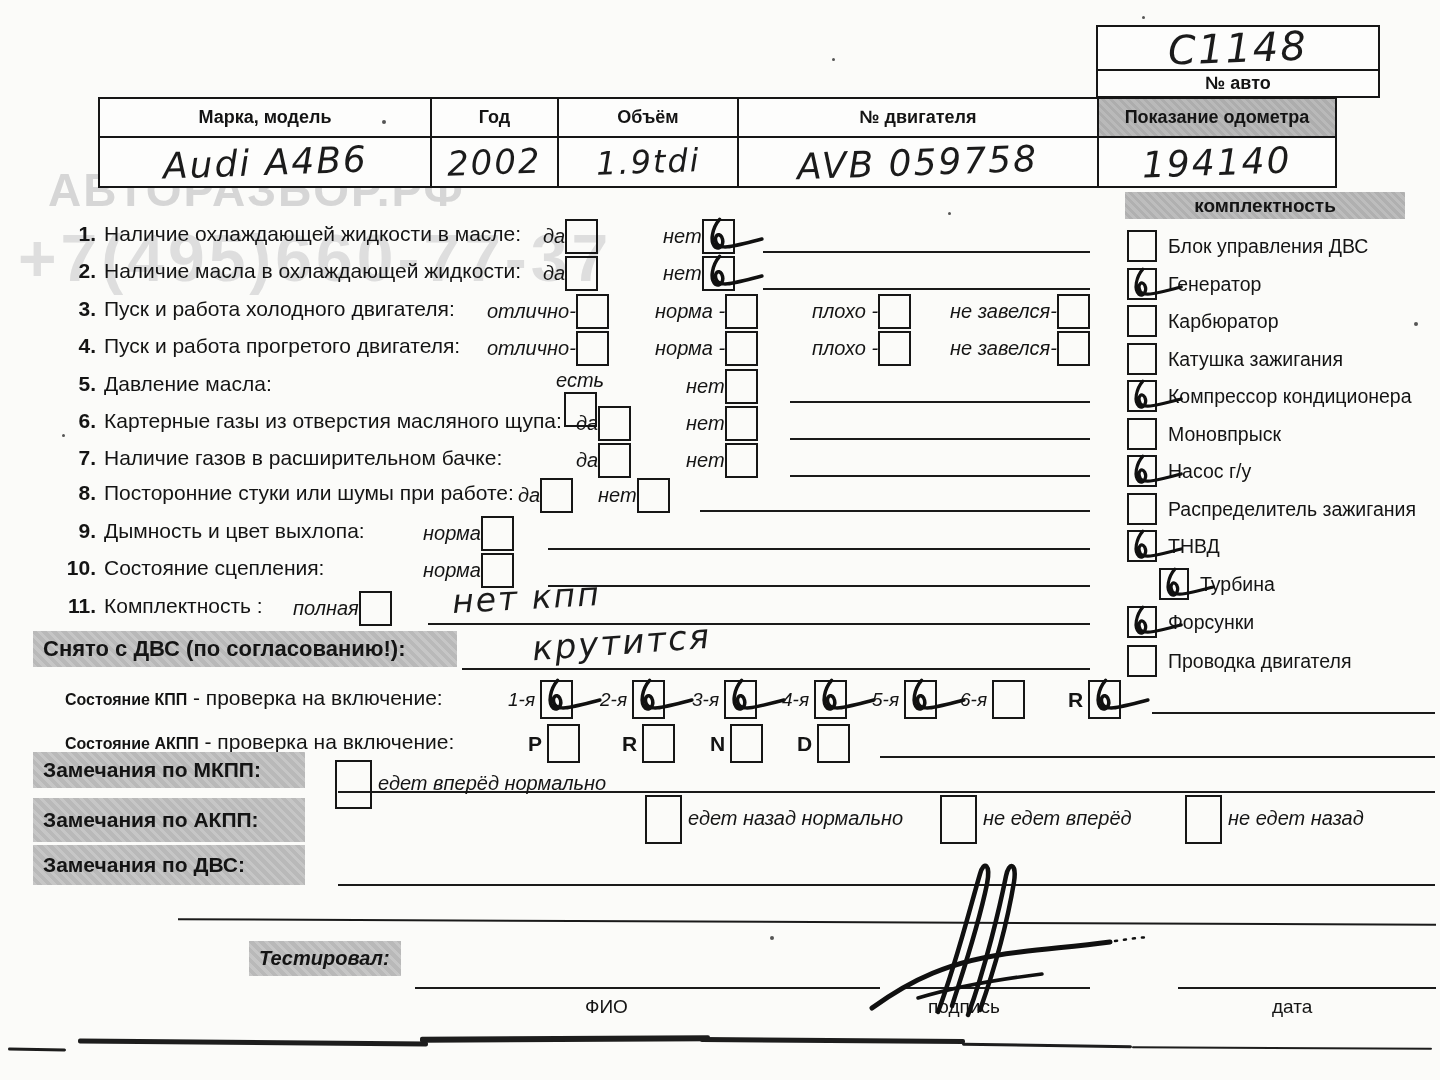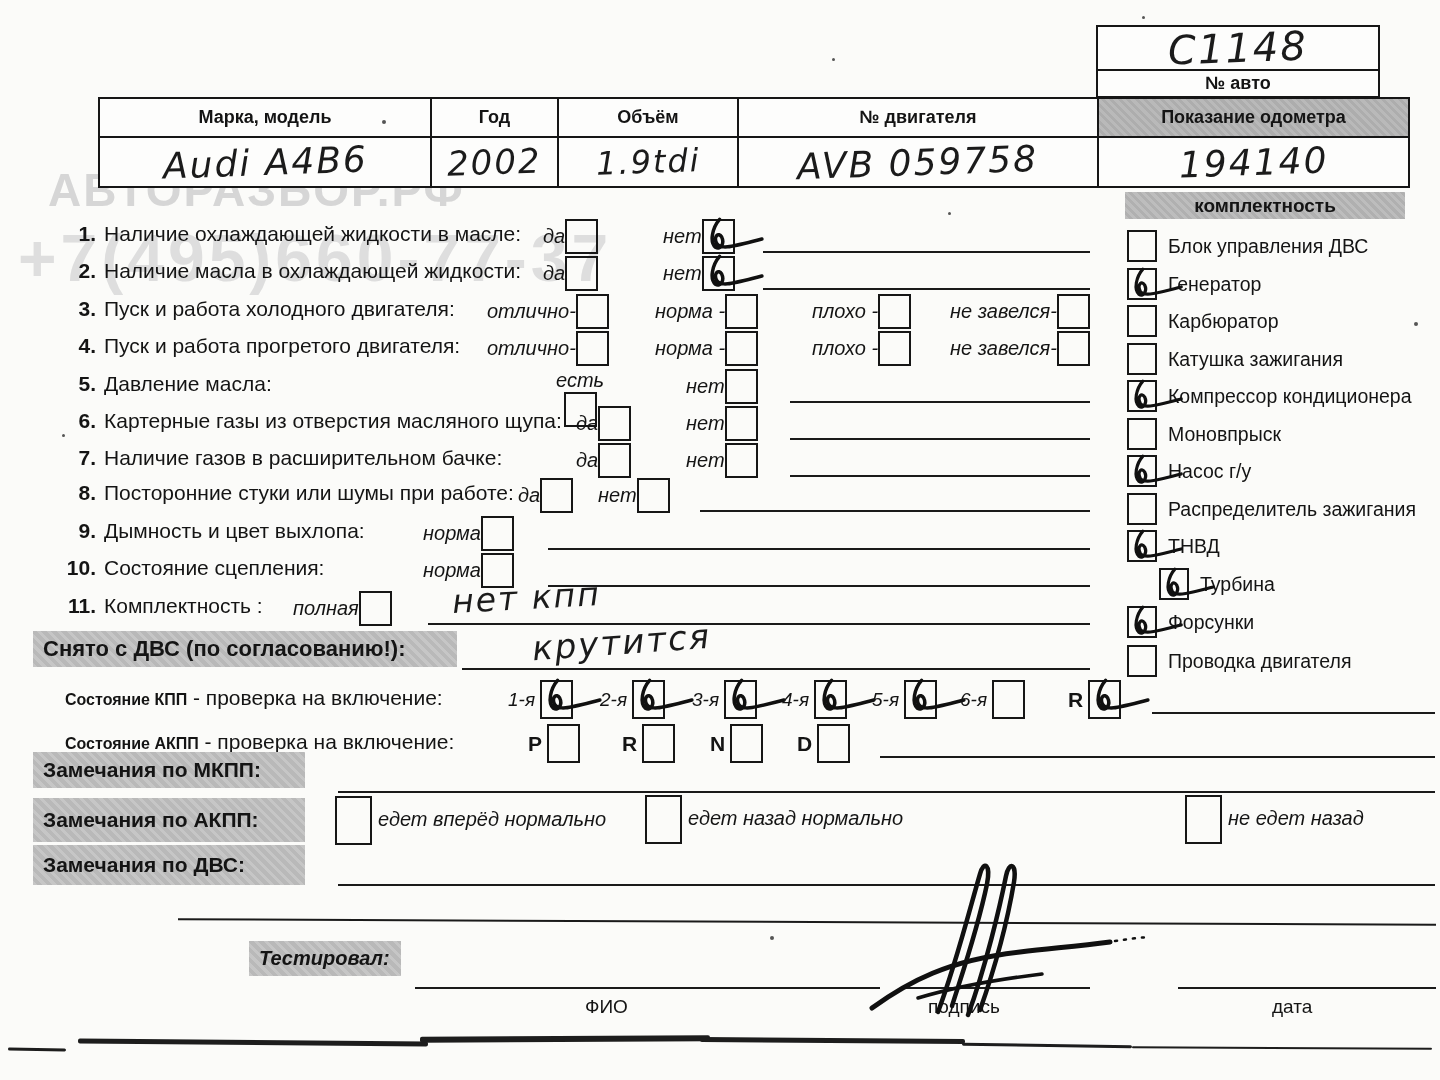--- a/index.html
+++ b/index.html
@@ -94,21 +94,21 @@
       <div class="vval">
           <span class="hw" style="font-size:32px;">1.9tdi</span>
         </div>
     </div>
     <div class="vcol" style="width:358px;">
       <div class="vhead">№ двигателя</div>
       <div class="vval">
           <span class="hw" style="font-size:36px;">AVB 059758</span>
         </div>
     </div>
-    <div class="vcol" style="width:309px;">
+    <div class="vcol" style="width:236px;">
       <div class="vhead shaded">Показание одометра</div>
       <div class="vval">
           <span class="hw" style="font-size:36px;">194140</span>
         </div>
     </div>
   </div>
 
   <div class="item" style="top:222px;">
     <span class="num">1.</span>
     <span class="ilabel">Наличие охлаждающей жидкости в масле:</span>
@@ -349,27 +349,31 @@
   <span class="gear" style="left:797px;top:724px;">
       <span style="font-style:normal;font-weight:bold;font-size:21px;">D</span>
       <span class="cb"></span>
     </span>
   <span class="ans" style="left:880px;top:756px;width:555px;"></span>
 
   <div class="shade" style="left:33px;top:752px;width:272px;height:36px;">Замечания по МКПП:</div>
   <span class="ans" style="left:338px;top:791px;width:1097px;"></span>
 
   <div class="shade" style="left:33px;top:798px;width:272px;height:44px;">Замечания по АКПП:</div>
-  <span class="ropt" style="left:335px;top:796px;">
+  <span class="ropt" style="left:335px;top:760px;">
       <span class="bigcb cb"></span>
       <span class="rlabel">едет вперёд нормально</span>
     </span>
   <span class="ropt" style="left:645px;top:795px;justify-content:space-between;">
       <span class="bigcb cb"></span>
       <span class="rlabel">едет назад нормально</span>
+    </span>
+  <span class="ropt" style="left:940px;top:795px;">
+      <span class="bigcb cb"></span>
+      <span class="rlabel">не едет вперёд</span>
     </span>
   <span class="ropt" style="left:1185px;top:795px;">
       <span class="bigcb cb"></span>
       <span class="rlabel">не едет назад</span>
     </span>
 
   <div class="shade" style="left:33px;top:845px;width:272px;height:40px;">Замечания по ДВС:</div>
   <span class="ans" style="left:338px;top:884px;width:1097px;"></span>
 
   <div class="eqhead" style="left:1125px;top:192px;width:280px;height:27px;">комплектность</div>

